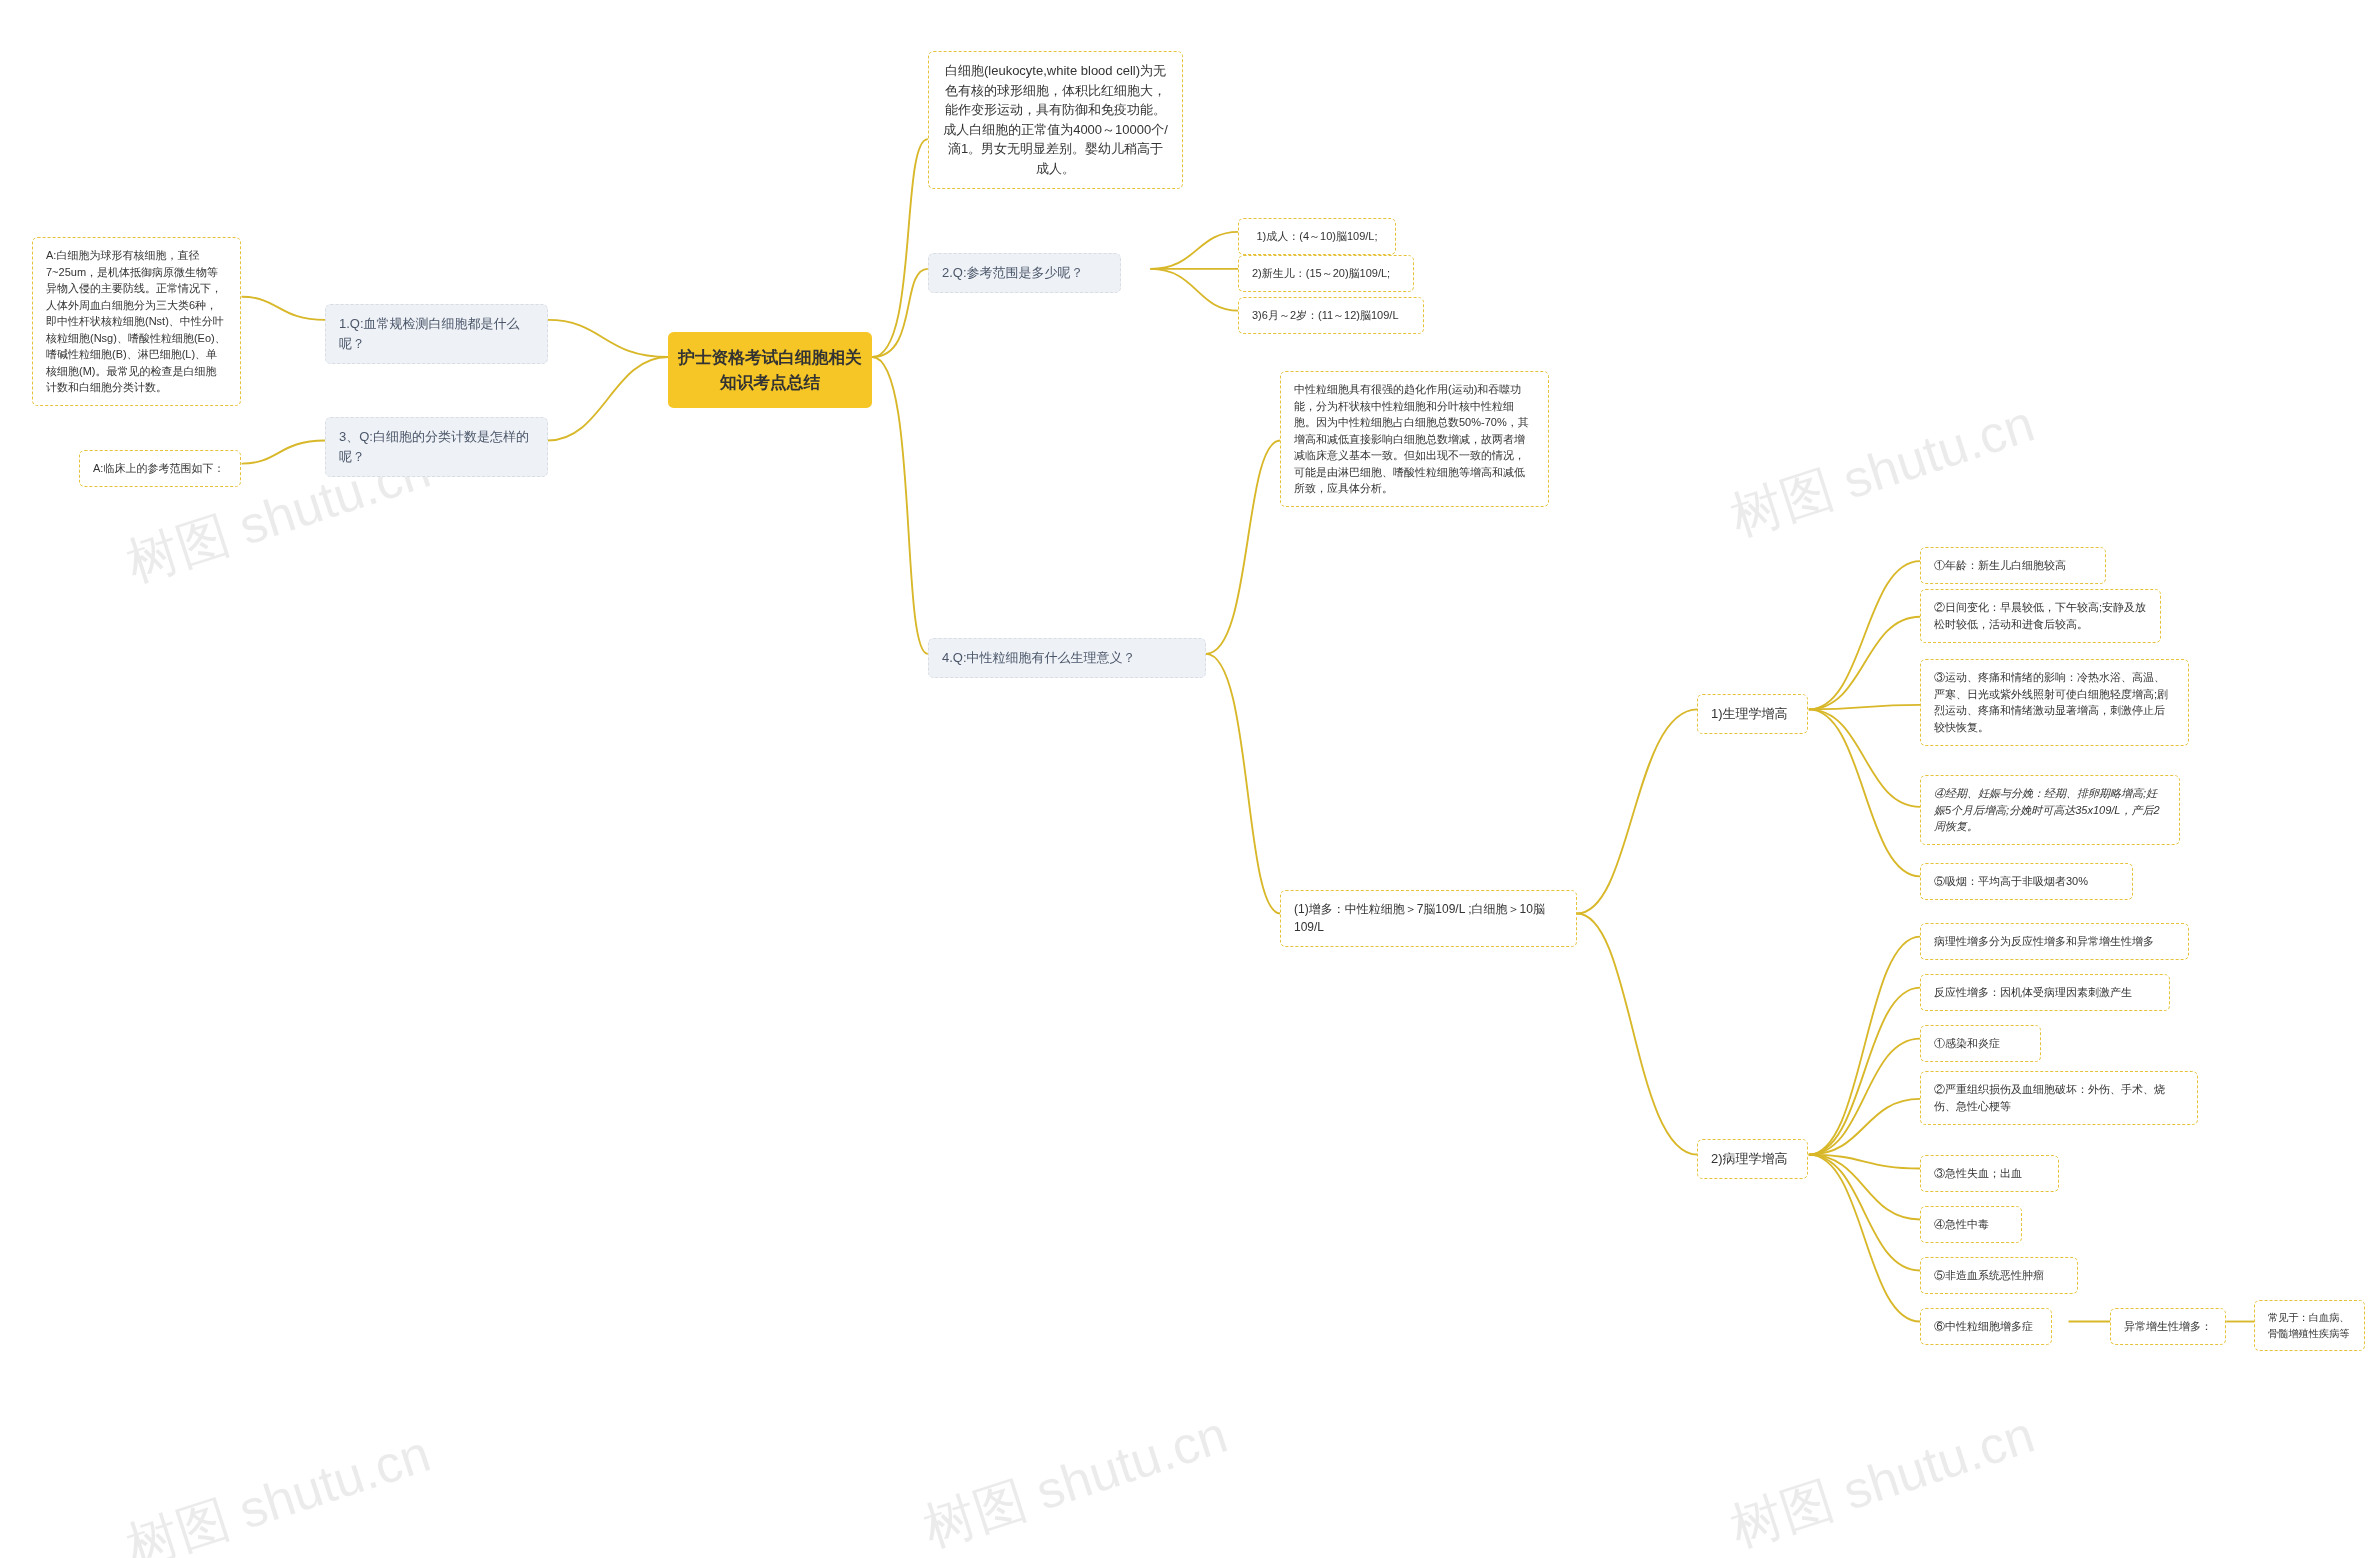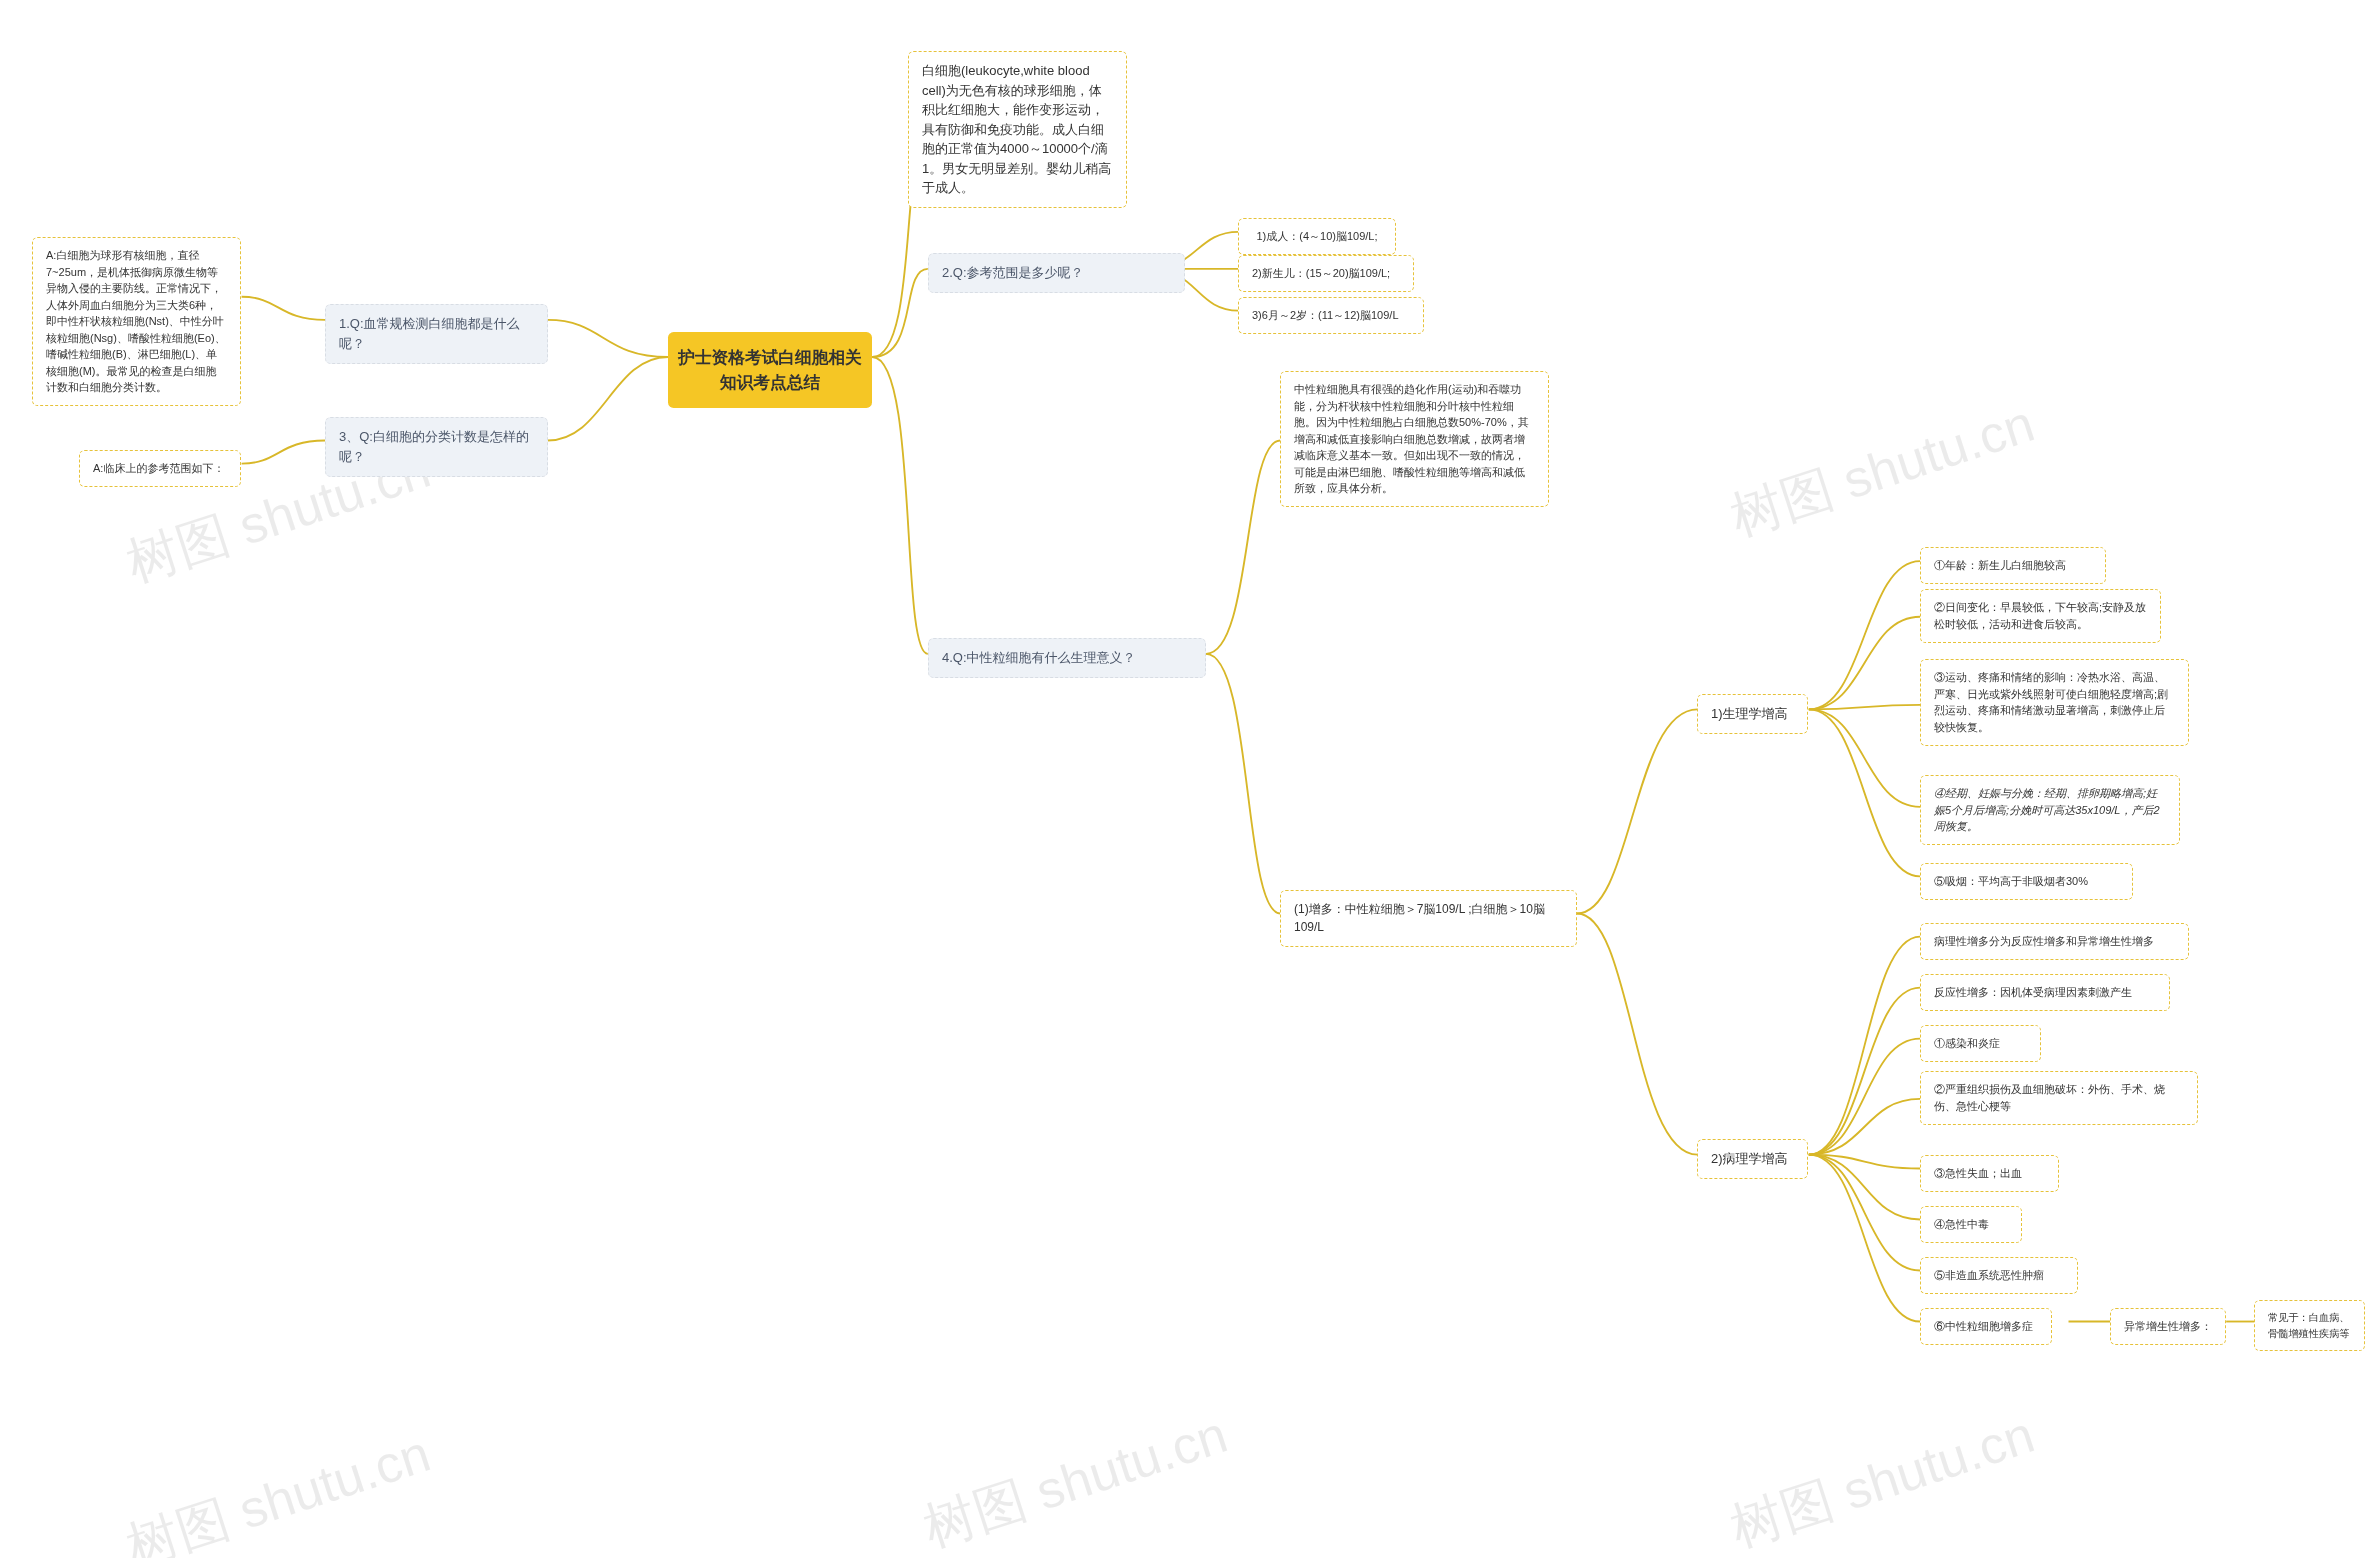--- a/index.html
+++ b/index.html
@@ -103,29 +103,29 @@
   <path d="M1950 1245 C 2010 1245, 2010 1315, 2070 1315" stroke="#d8b728" stroke-width="2" fill="none"></path>
   <path d="M1950 1245 C 2010 1245, 2010 1370, 2070 1370" stroke="#d8b728" stroke-width="2" fill="none"></path>
   <path d="M1950 1245 C 2010 1245, 2010 1425, 2070 1425" stroke="#d8b728" stroke-width="2" fill="none"></path>
 
   <path d="M2230 1425 C 2255 1425, 2255 1425, 2275 1425" stroke="#d8b728" stroke-width="2" fill="none"></path>
   <path d="M2400 1425 C 2415 1425, 2415 1425, 2430 1425" stroke="#d8b728" stroke-width="2" fill="none"></path>
 </svg>
 
 <div class="node root" style="left:668px; top:332px; width:204px;">护士资格考试白细胞相关知识考点总结</div>
 
-<div class="node leafwhite" style="left:908px; top:51px; width:219px;">白细胞(leukocyte,white blood cell)为无色有核的球形细胞，体积比红细胞大，能作变形运动，具有防御和免疫功能。成人白细胞的正常值为4000～10000个/滴1。男女无明显差别。婴幼儿稍高于成人。</div>
+<div class="node leafwhite" style="left:928px; top:51px; width:255px;text-align:center;">白细胞(leukocyte,white blood cell)为无色有核的球形细胞，体积比红细胞大，能作变形运动，具有防御和免疫功能。成人白细胞的正常值为4000～10000个/滴1。男女无明显差别。婴幼儿稍高于成人。</div>
 
 <div class="node leafgray" style="left:325px; top:304px; width:223px;">1.Q:血常规检测白细胞都是什么呢？</div>
 <div class="node leafwhite" style="left:32px; top:237px; width:209px; font-size:11px;">A:白细胞为球形有核细胞，直径7~25um，是机体抵御病原微生物等异物入侵的主要防线。正常情况下，人体外周血白细胞分为三大类6种，即中性杆状核粒细胞(Nst)、中性分叶核粒细胞(Nsg)、嗜酸性粒细胞(Eo)、嗜碱性粒细胞(B)、淋巴细胞(L)、单核细胞(M)。最常见的检查是白细胞计数和白细胞分类计数。</div>
 
 <div class="node leafgray" style="left:325px; top:417px; width:223px;">3、Q:白细胞的分类计数是怎样的呢？</div>
 <div class="node leafwhite" style="left:79px; top:450px; width:162px; font-size:11px;">A:临床上的参考范围如下：</div>
 
-<div class="node leafgray" style="left:928px; top:253px; width:257px;">2.Q:参考范围是多少呢？</div>
+<div class="node leafgray" style="left:928px; top:253px; width:193px;">2.Q:参考范围是多少呢？</div>
 <div class="node leafwhite" style="left:1238px; top:218px; width:158px; font-size:11px;text-align:center;">1)成人：(4～10)脳109/L;</div>
 <div class="node leafwhite" style="left:1238px; top:255px; width:176px; font-size:11px;">2)新生儿：(15～20)脳109/L;</div>
 <div class="node leafwhite" style="left:1238px; top:297px; width:186px; font-size:11px;">3)6月～2岁：(11～12)脳109/L</div>
 
 <div class="node leafgray" style="left:928px; top:638px; width:278px;">4.Q:中性粒细胞有什么生理意义？</div>
 <div class="node leafwhite" style="left:1280px; top:371px; width:269px; font-size:11px;">中性粒细胞具有很强的趋化作用(运动)和吞噬功能，分为杆状核中性粒细胞和分叶核中性粒细胞。因为中性粒细胞占白细胞总数50%-70%，其增高和减低直接影响白细胞总数增减，故两者增减临床意义基本一致。但如出现不一致的情况，可能是由淋巴细胞、嗜酸性粒细胞等增高和减低所致，应具体分析。</div>
 <div class="node leafwhite" style="left:1280px; top:890px; width:297px; font-size:12px;">(1)增多：中性粒细胞＞7脳109/L ;白细胞＞10脳109/L</div>
 
 <div class="node leafwhite" style="left:1697px; top:694px; width:111px;">1)生理学增高</div>
 <div class="node leafwhite" style="left:1920px; top:547px; width:186px; font-size:11px;">①年龄：新生儿白细胞较高</div>

